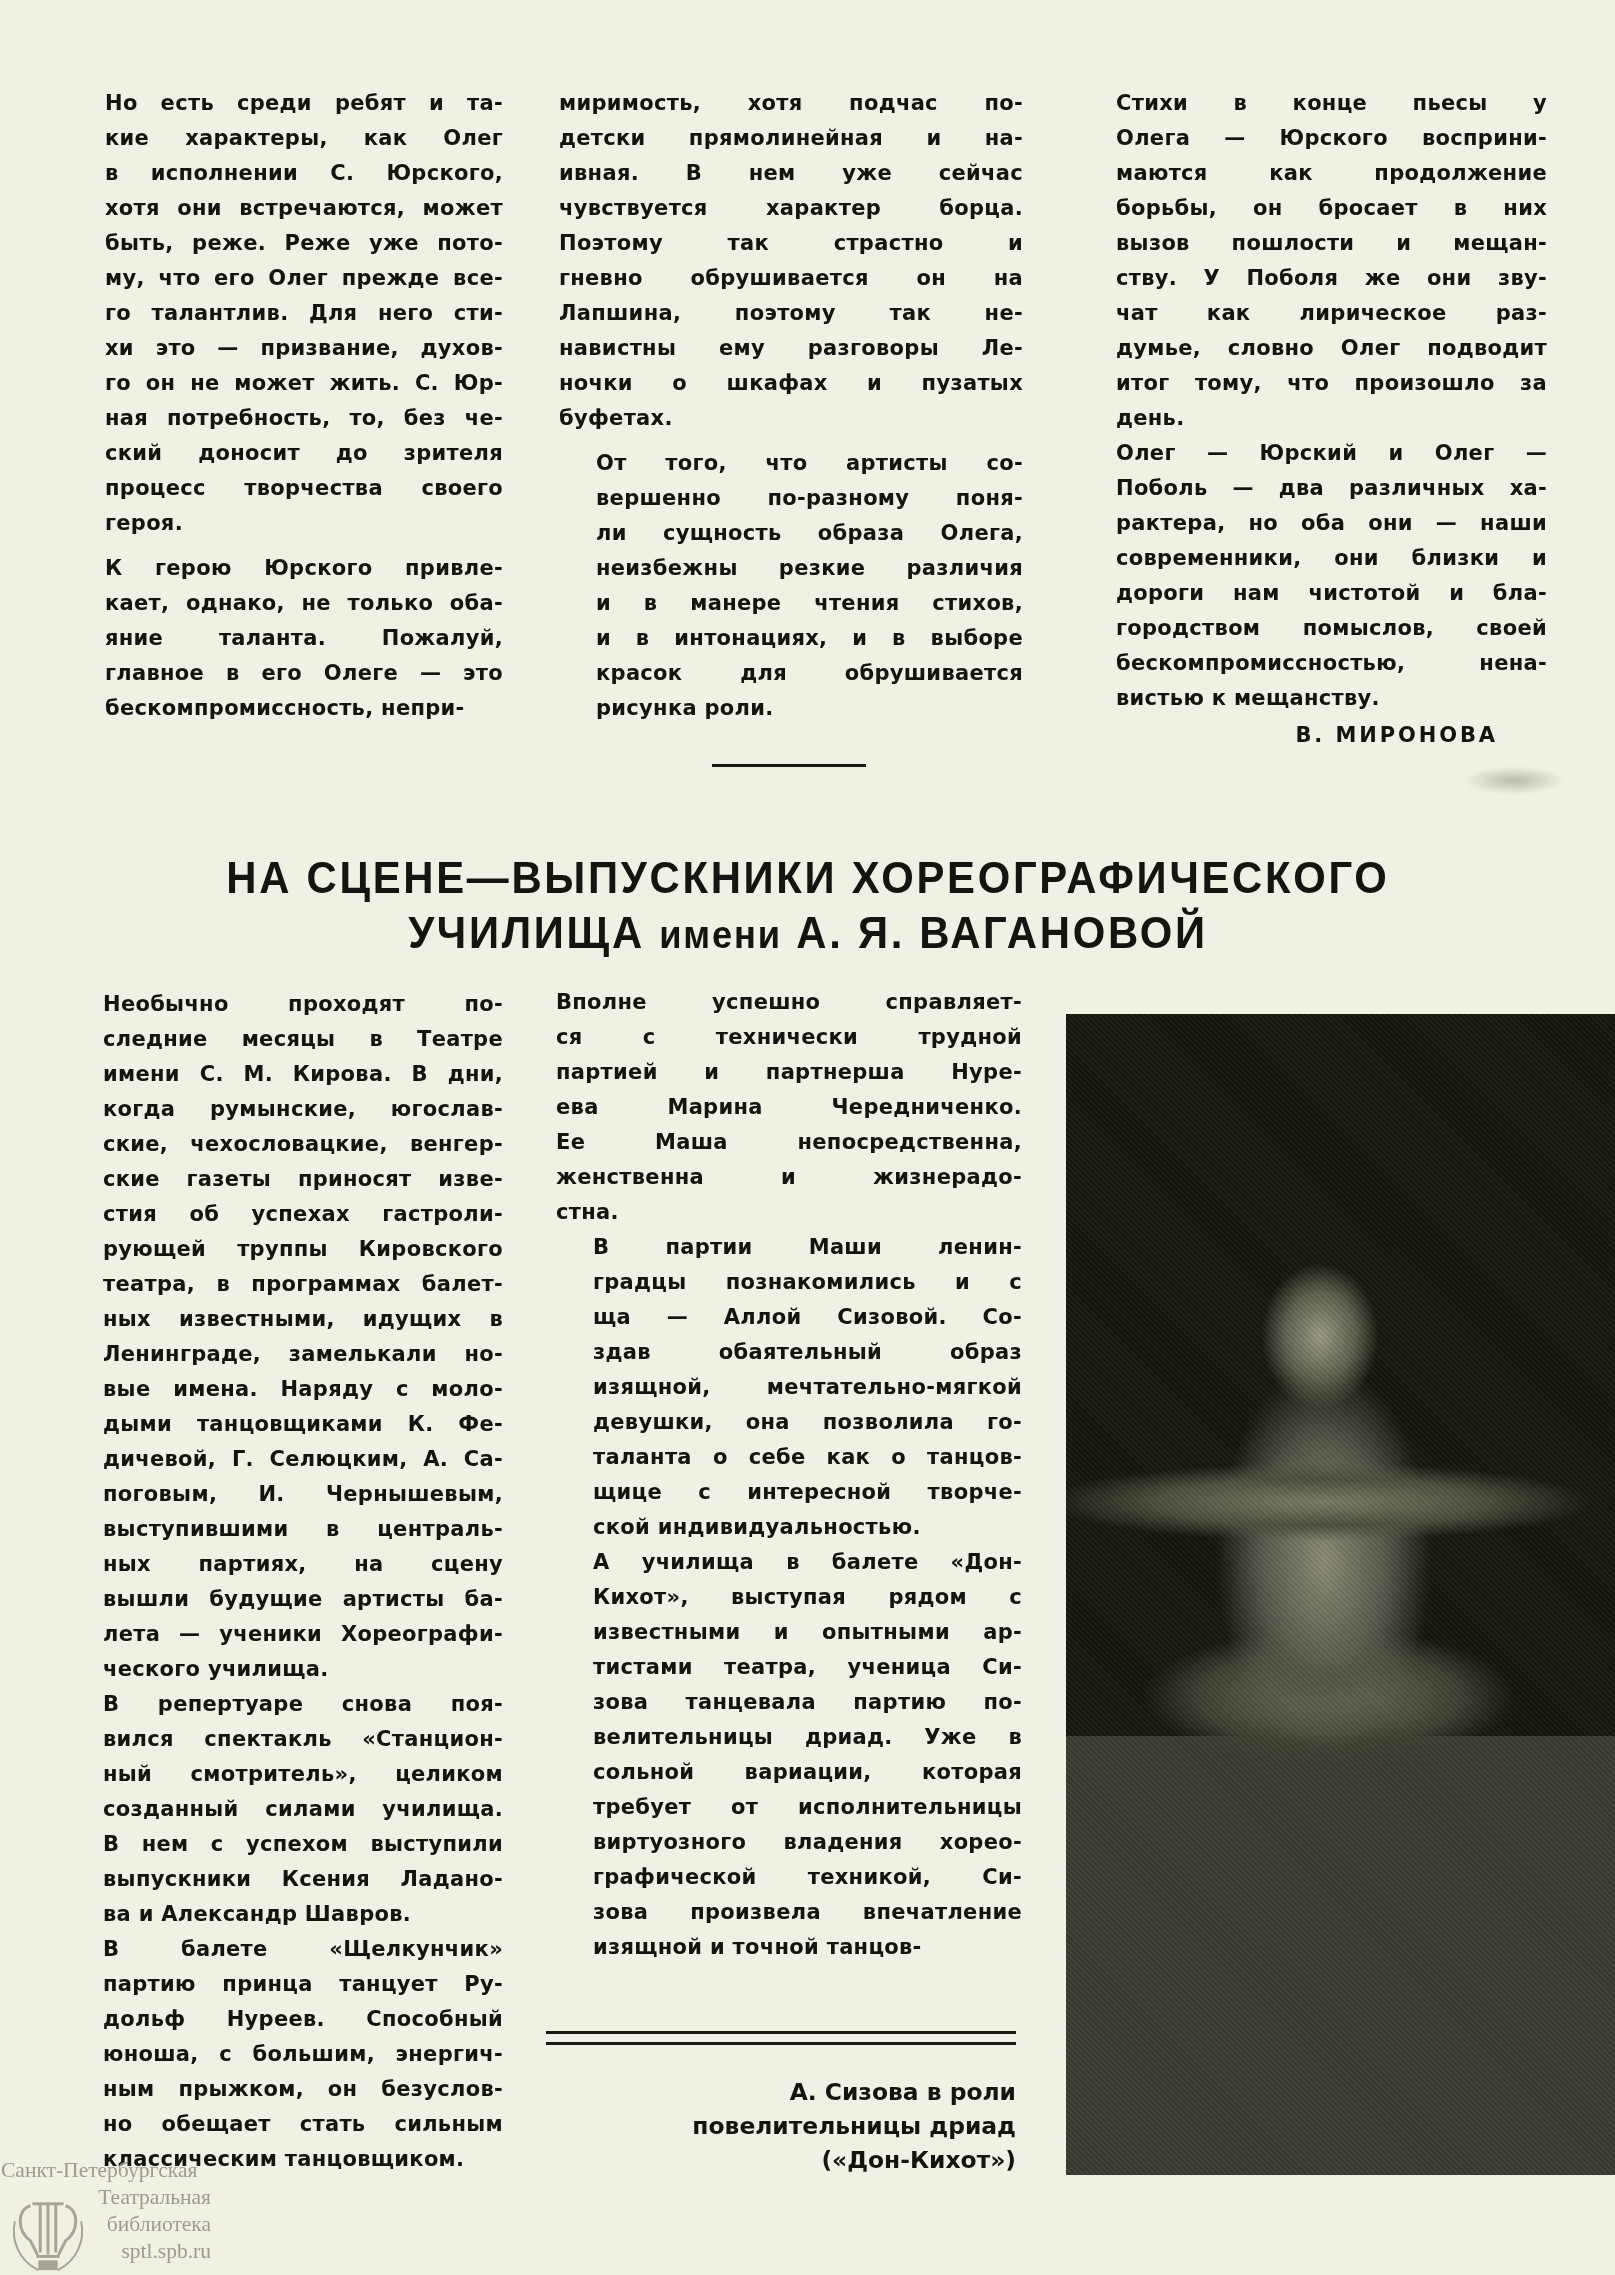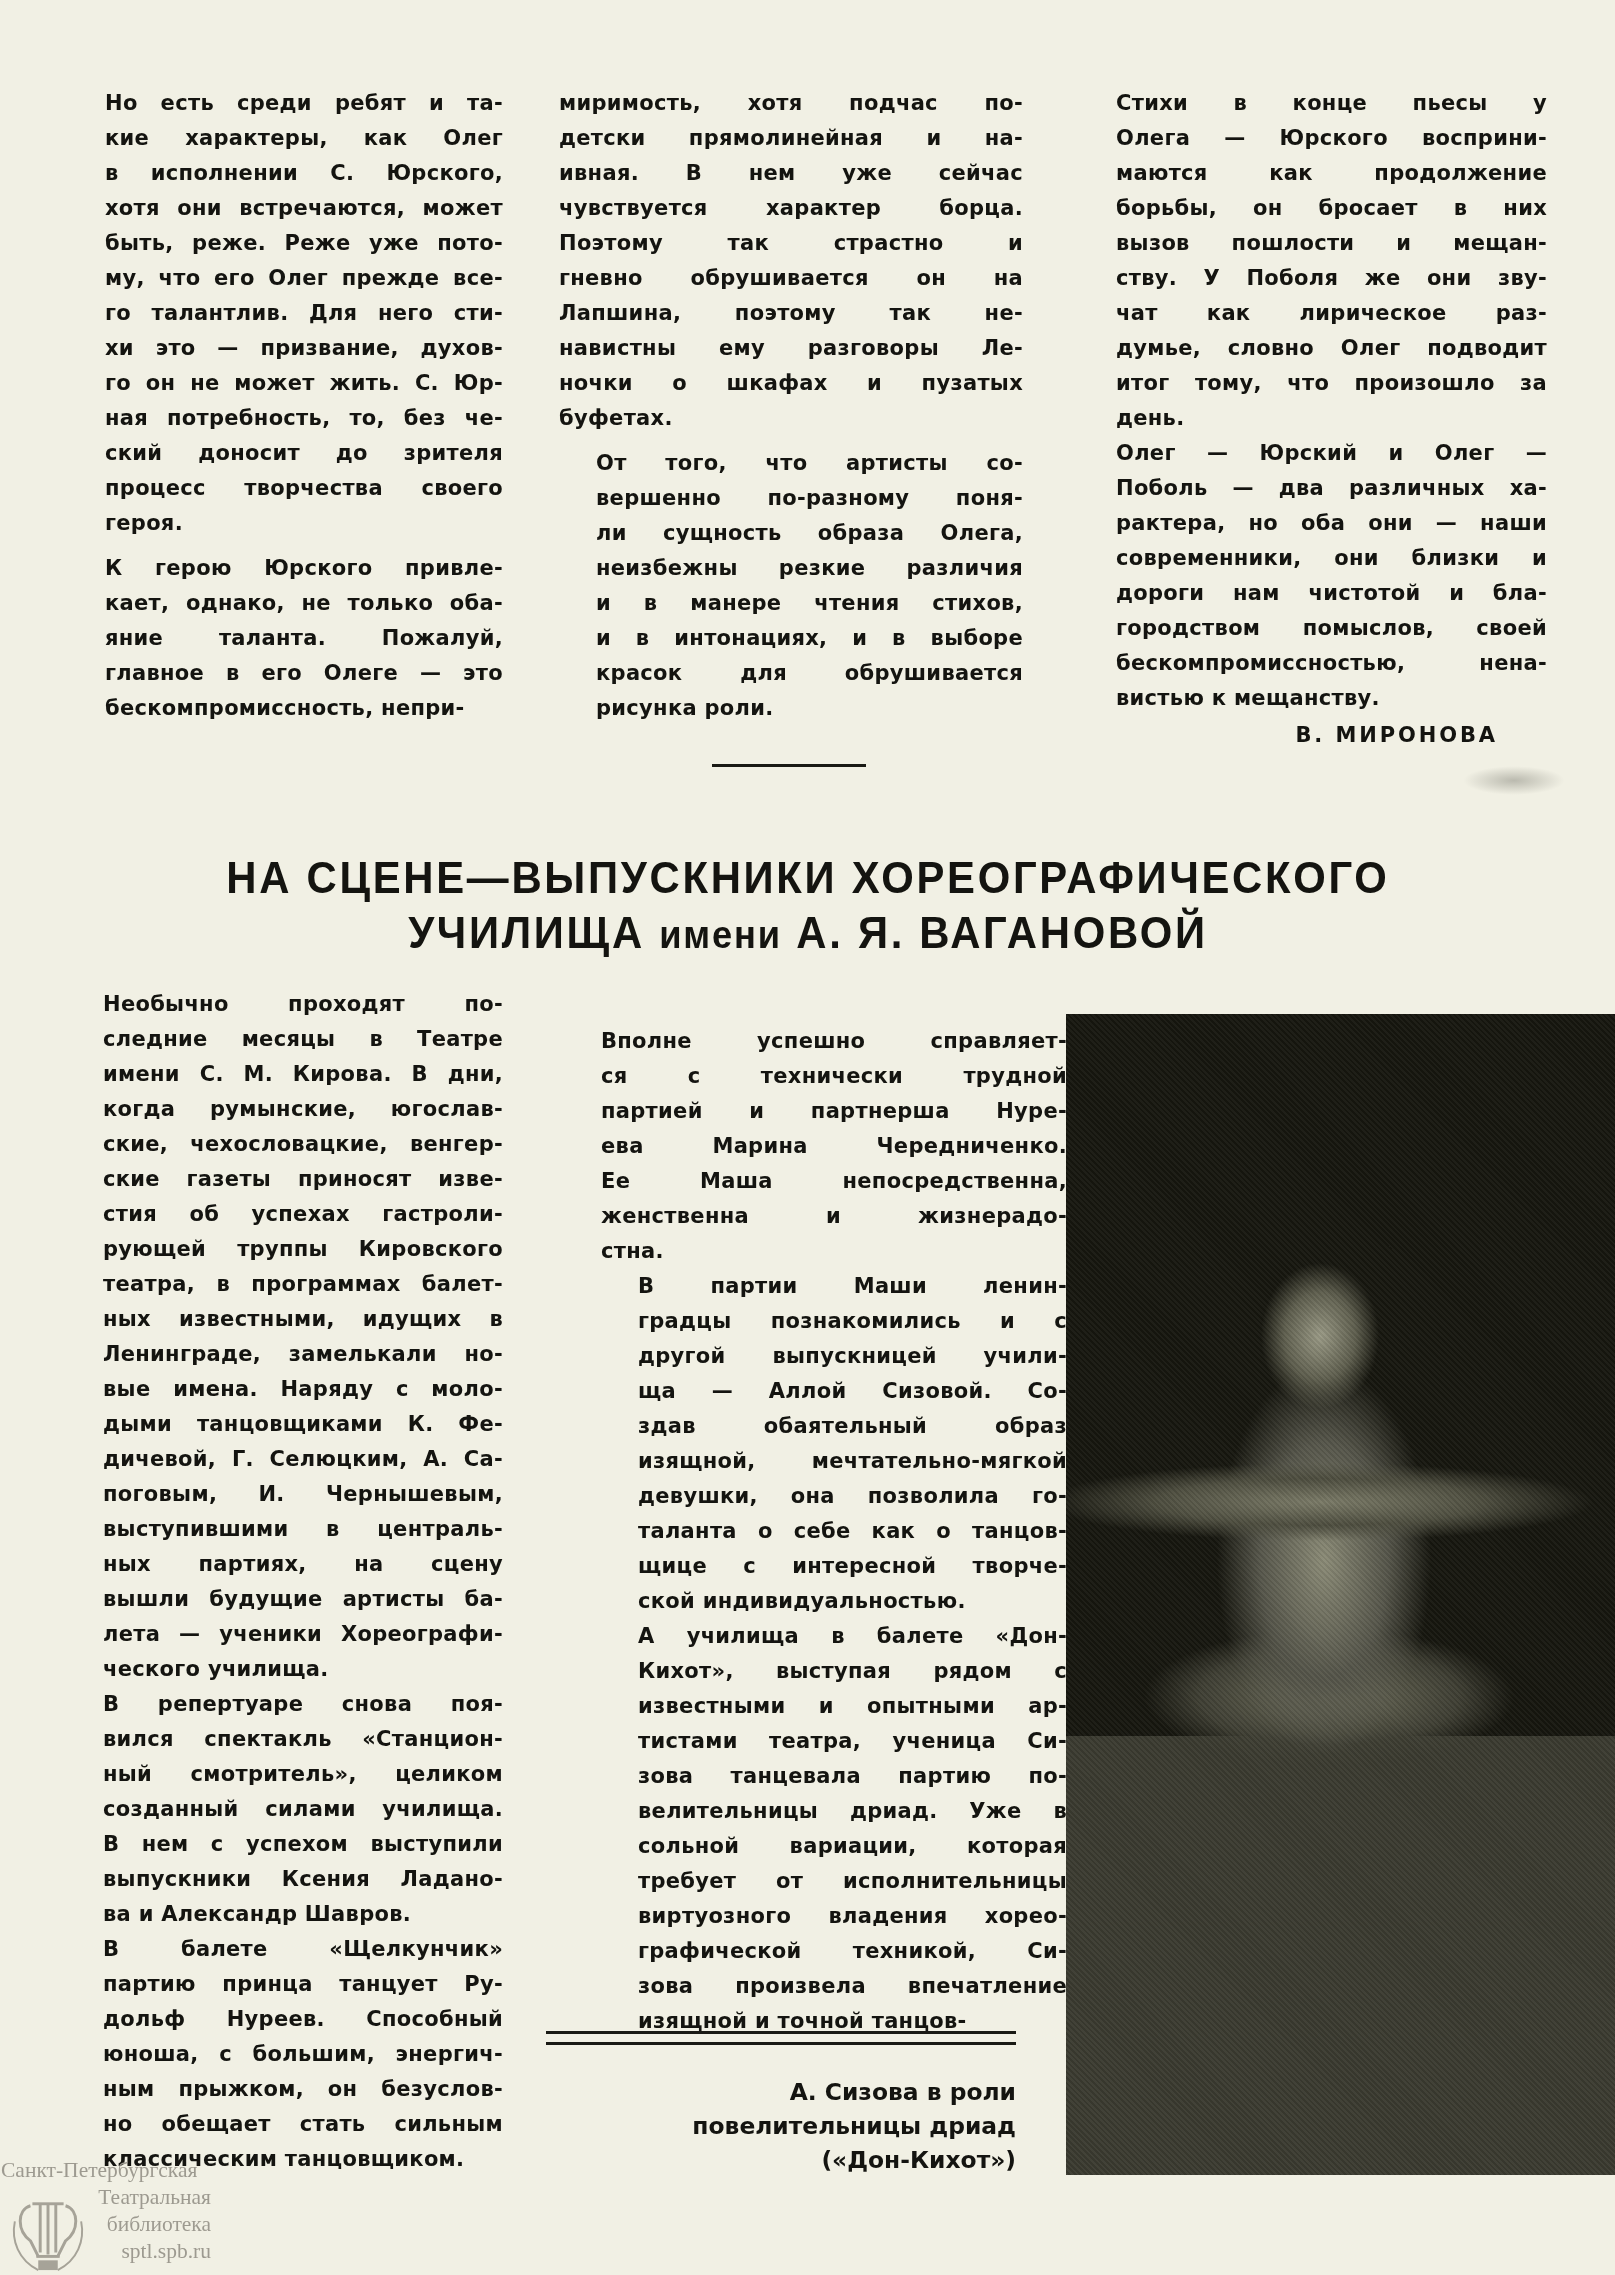--- a/index.html
+++ b/index.html
@@ -210,34 +210,33 @@
       <span class="line">В балете «Щелкунчик»</span>
       <span class="line">партию принца танцует Ру-</span>
       <span class="line">дольф Нуреев. Способный</span>
       <span class="line">юноша, с большим, энергич-</span>
       <span class="line">ным прыжком, он безуслов-</span>
       <span class="line">но обещает стать сильным</span>
       <span class="line last">классическим танцовщиком.</span>
     </p>
 </div>
 
-<div class="col" style="left:556px; top:1024px; width:466px;margin-left:45px;">
+<div class="col" style="left:556px; top:985px; width:466px;">
   <p>
       <span class="line">Вполне успешно справляет-</span>
       <span class="line">ся с технически трудной</span>
       <span class="line">партией и партнерша Нуре-</span>
       <span class="line">ева Марина Чередниченко.</span>
       <span class="line">Ее Маша непосредственна,</span>
       <span class="line">женственна и жизнерадо-</span>
       <span class="line last">стна.</span>
     </p>
   <p class="ind">
       <span class="line">В партии Маши ленин-</span>
       <span class="line">градцы познакомились и с</span>
-      <span class="line">другой выпускницей учили-</span>
       <span class="line">ща — Аллой Сизовой. Со-</span>
       <span class="line">здав обаятельный образ</span>
       <span class="line">изящной, мечтательно-мягкой</span>
       <span class="line">девушки, она позволила го-</span>
       <span class="line">таланта о себе как о танцов-</span>
       <span class="line">щице с интересной творче-</span>
       <span class="line last">ской индивидуальностью.</span>
     </p>
   <p class="ind">
       <span class="line">А училища в балете «Дон-</span>

